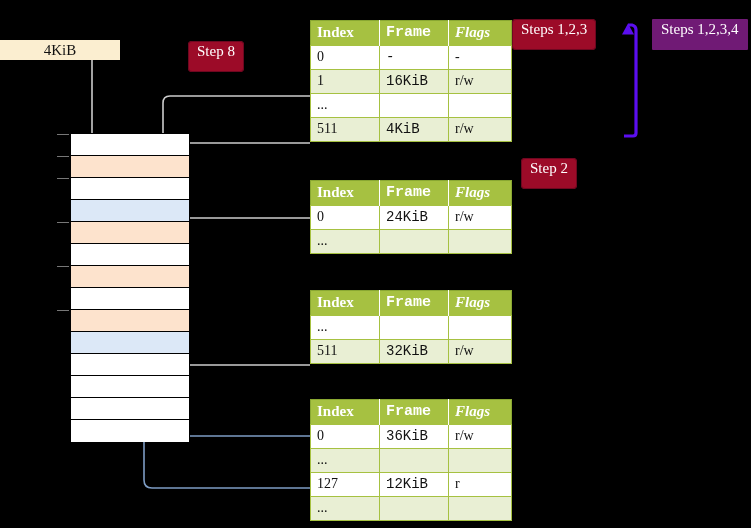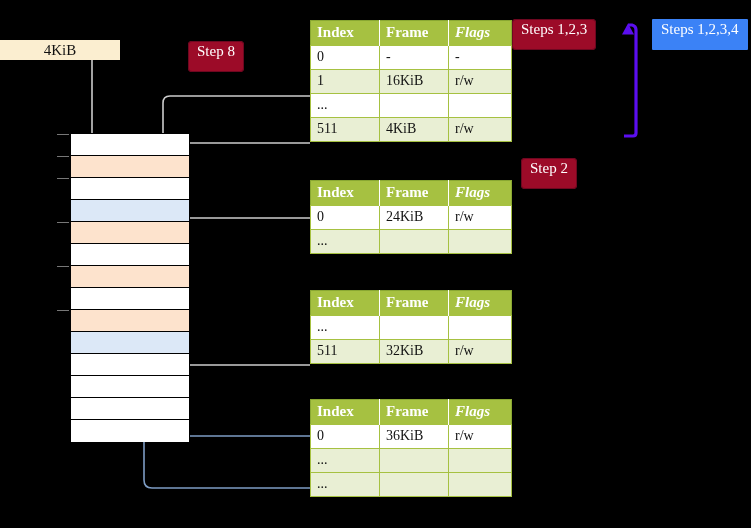--- a/index.html
+++ b/index.html
@@ -37,21 +37,21 @@
     padding: 2px 9px 12px 9px;
     white-space: nowrap;
     line-height: 1.15;
   }
   .badge.red {
     background: #9c0b28;
     border-radius: 4px;
     box-shadow: 0 0 0 1px #6e0720 inset;
   }
   .badge.blue {
-    background: #3b82f6;
+    background: #701a75;
     border-radius: 1px;
   }
 
   
   .sizelabel {
     position: absolute;
     background: #fbeed0;
     color: #111111;
     font-size: 15px;
     text-align: center;
@@ -107,21 +107,21 @@
     padding: 3px 6px 4px 6px;
     border: 1px solid #a6c141;
     color: #111111;
     white-space: nowrap;
     height: 16px;
   }
   table.ptable tr.odd  td { background: #ffffff; }
   table.ptable tr.even td { background: #e9efd4; }
   table.ptable td.hl   { background: #ffffa0; }
   .col-index { width: 56px; }
-  .col-frame { width: 56px; }
+  .col-frame { width: 56px; font-family: Liberation Mono, monospace; }
   .col-flags { width: 50px; }
 </style>
 </head>
 <body>
 
 <div class="canvas">
 
   <svg class="wires" viewBox="0 0 751 528" xmlns="http://www.w3.org/2000/svg">
     <defs>
       <marker id="arrGray" markerWidth="9" markerHeight="9" refX="4.5" refY="7" orient="auto" markerUnits="userSpaceOnUse">
@@ -290,20 +290,25 @@
           <tr class="odd">
             <td class="col-index">0</td>
             <td class="col-frame">36KiB</td>
             <td class="col-flags">r/w</td>
           </tr>
           <tr class="even">
             <td class="col-index">...</td>
             <td class="col-frame"></td>
             <td class="col-flags"></td>
           </tr>
+          <tr class="odd">
+            <td class="col-index">127</td>
+            <td class="col-frame">12KiB</td>
+            <td class="col-flags">r</td>
+          </tr>
           <tr class="even">
             <td class="col-index">...</td>
             <td class="col-frame"></td>
             <td class="col-flags"></td>
           </tr>
         </tbody>
       </table>
     </div>
 
 </div>

